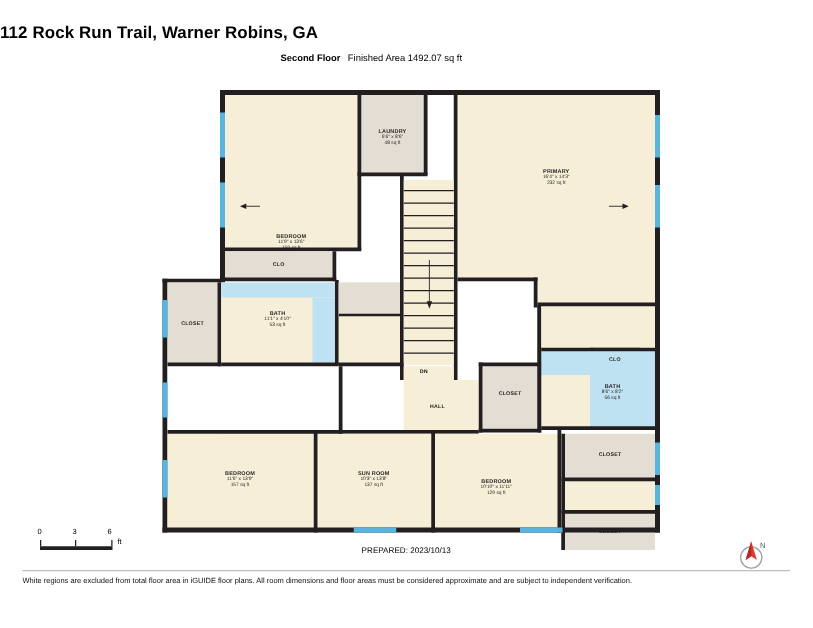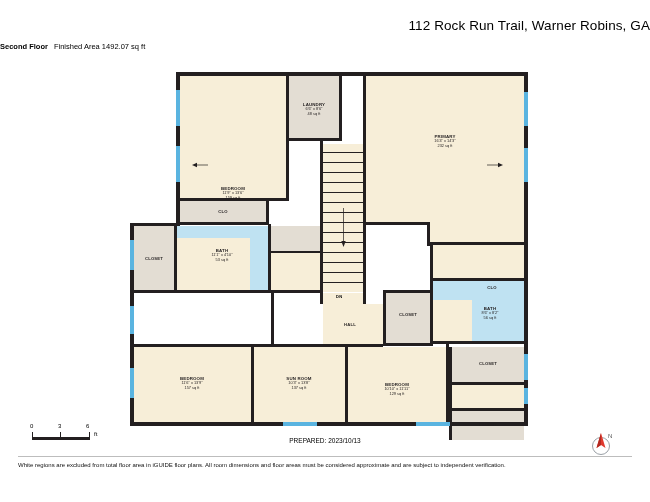--- a/index.html
+++ b/index.html
@@ -7,26 +7,26 @@
   body {
     width: 650px; height: 502px;
     background: #ffffff;
     font-family: "Liberation Sans", sans-serif;
     color: #000;
     position: relative;
     overflow: hidden;
   }
   .title {
     position:absolute; top:18px; left:0; width:650px;
-    text-align:right; font-size:13.5px; font-weight:normal;
+    text-align:left; font-size:13.5px; font-weight:bold;
     letter-spacing:0.1px;
   }
   .subtitle {
     position:absolute; top:42px; left:0; width:594px;
-    text-align:left; font-size:7.5px;
+    text-align:center; font-size:7.5px;
   }
   .subtitle b { font-weight:bold; }
   .subtitle span.area { font-weight:normal; margin-left:6px; }
 
   .plan {
     position:absolute; left:0; top:58px; width:650px; height:368px;
   }
 
   
   .wall {

